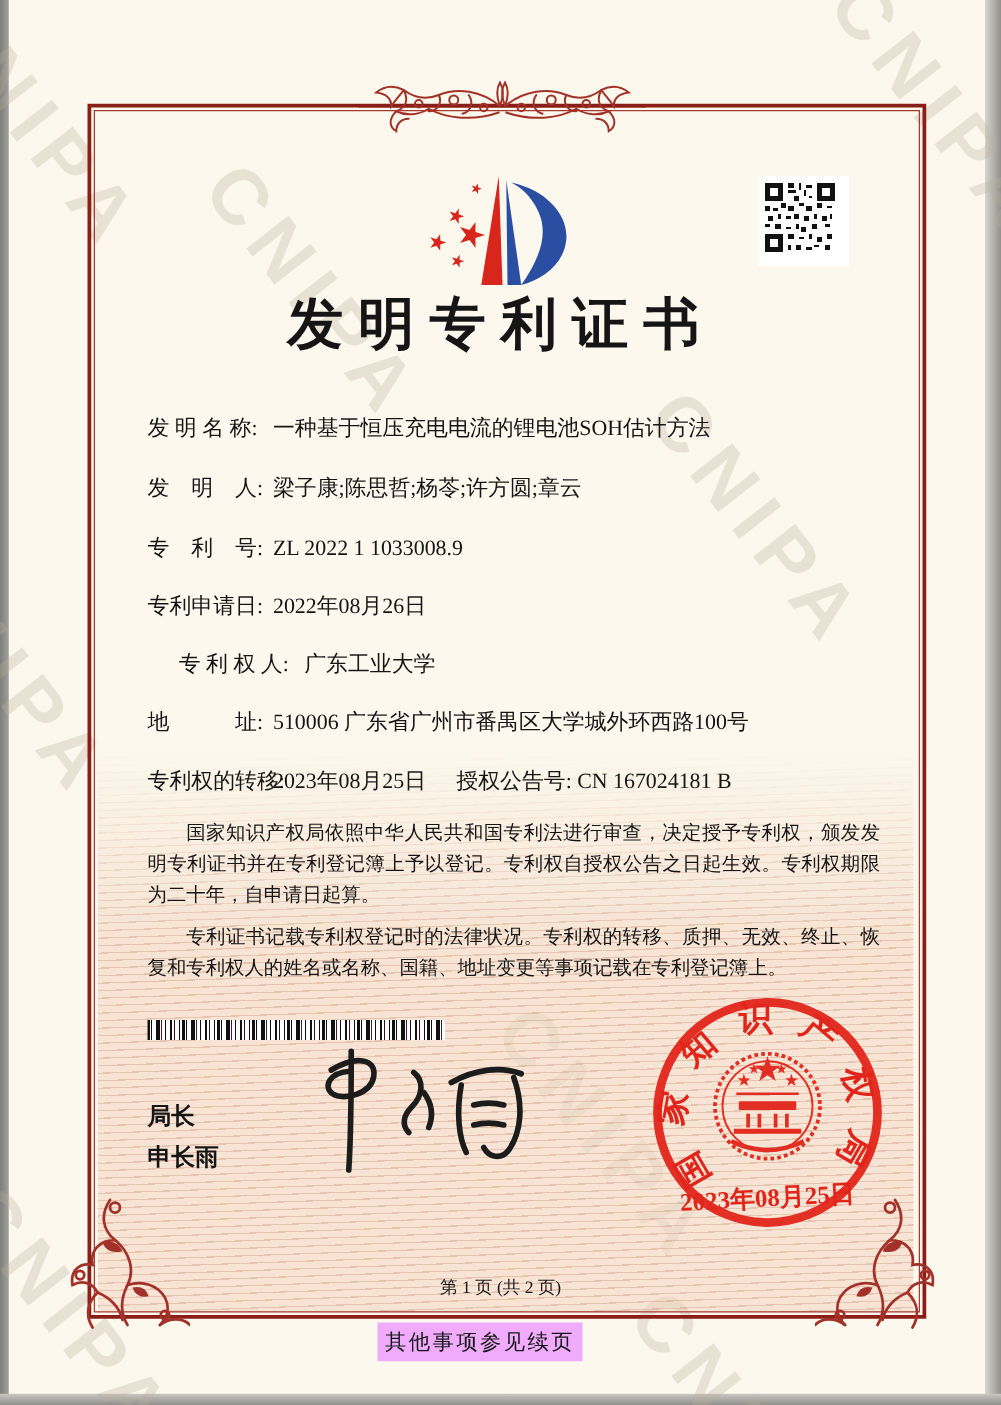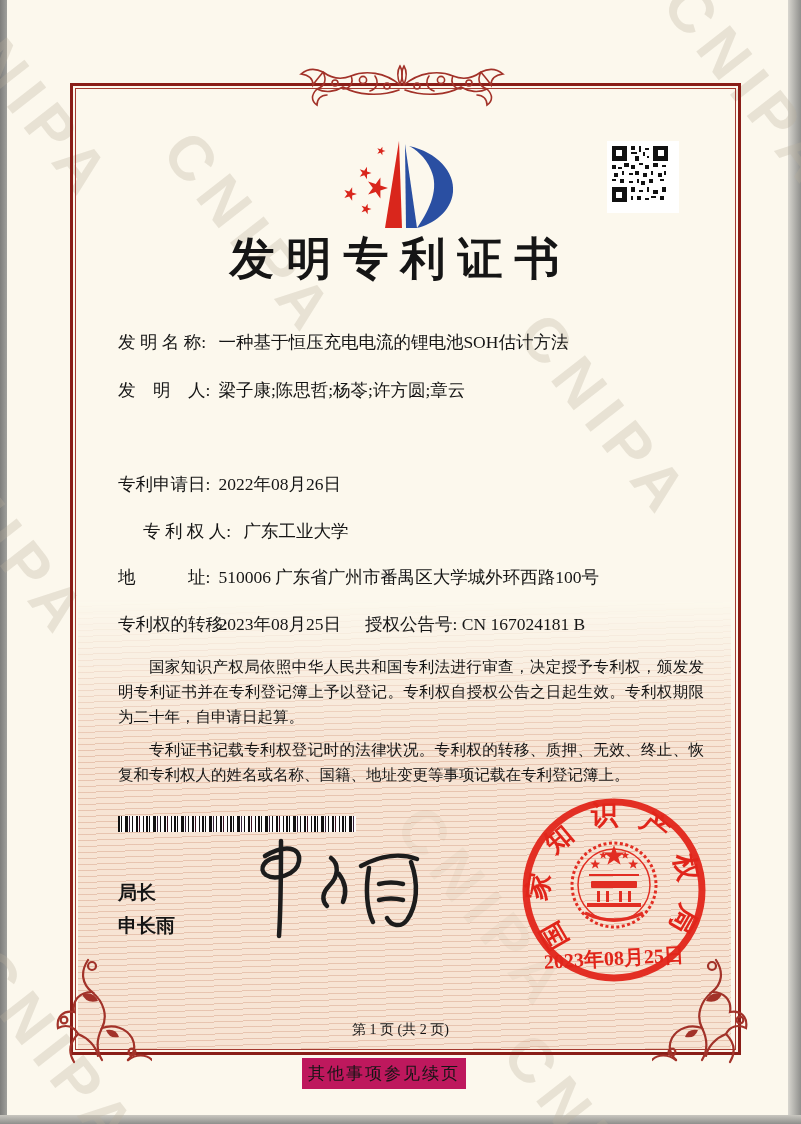--- a/index.html
+++ b/index.html
@@ -40,21 +40,21 @@
       #101010 7px 10px,#fdfdfd 10px 11px,#36203a 11px 12px,#fdfdfd 12px 14px,
       #101010 14px 15px,#fdfdfd 15px 18px,#101010 18px 20px,#fdfdfd 20px 21px,
       #3a1020 21px 22px,#fdfdfd 22px 25px,#101010 25px 26px,#fdfdfd 26px 28px);}
   .signer{position:absolute;left:118px;font-family:"Liberation Sans",sans-serif;font-weight:600;
           font-size:19px;z-index:4;}
   .sig-svg{position:absolute;left:235px;top:836px;z-index:5;}
   .seal-svg{position:absolute;left:519px;top:795px;z-index:5;}
   .logo-svg{position:absolute;left:343px;top:136px;z-index:4;}
   .qr{position:absolute;left:607px;top:141px;width:66px;height:66px;background:#fff;padding:3px;z-index:4;}
   .page-ind{position:absolute;left:0;right:0;top:1021px;text-align:center;font-size:14px;z-index:4;}
-  .cont-note{position:absolute;left:302px;top:1058px;width:164px;background:#be185d;text-align:center;
+  .cont-note{position:absolute;left:302px;top:1058px;width:164px;background:#f0abfc;text-align:center;
              font-size:17px;padding:4px 0;letter-spacing:2px;z-index:4;}
   .seal-org-text{font-size:27px;font-weight:bold;letter-spacing:19px;fill:#e1251a;
                  font-family:"Liberation Serif",serif;}
   .seal-date-text{font-size:20px;font-weight:bold;fill:#e1251a;font-family:"Liberation Serif",serif;}
 </style>
 </head>
 <body>
 
 <div class="page">
 
@@ -191,20 +191,24 @@
   <div class="title">发明专利证书</div>
 
   <div class="frow" style="top:330px;">
     <span class="flabel">发 明 名 称:</span>
     <span>一种基于恒压充电电流的锂电池SOH估计方法</span>
   </div>
   <div class="frow" style="top:378px;">
     <span class="flabel">发　明　人:</span>
     <span>梁子康;陈思哲;杨苓;许方圆;章云</span>
   </div>
+  <div class="frow" style="top:426px;">
+    <span class="flabel">专　利　号:</span>
+    <span>ZL 2022 1 1033008.9</span>
+  </div>
   <div class="frow" style="top:472px;">
     <span class="flabel">专利申请日:</span>
     <span>2022年08月26日</span>
   </div>
   <div class="frow" style="top:519px;margin-left:25px;">
     <span class="flabel">专 利 权 人:</span>
     <span>广东工业大学</span>
   </div>
   <div class="frow" style="top:565px;font-family:Liberation Serif, serif;">
     <span class="flabel">地　　　址:</span>

